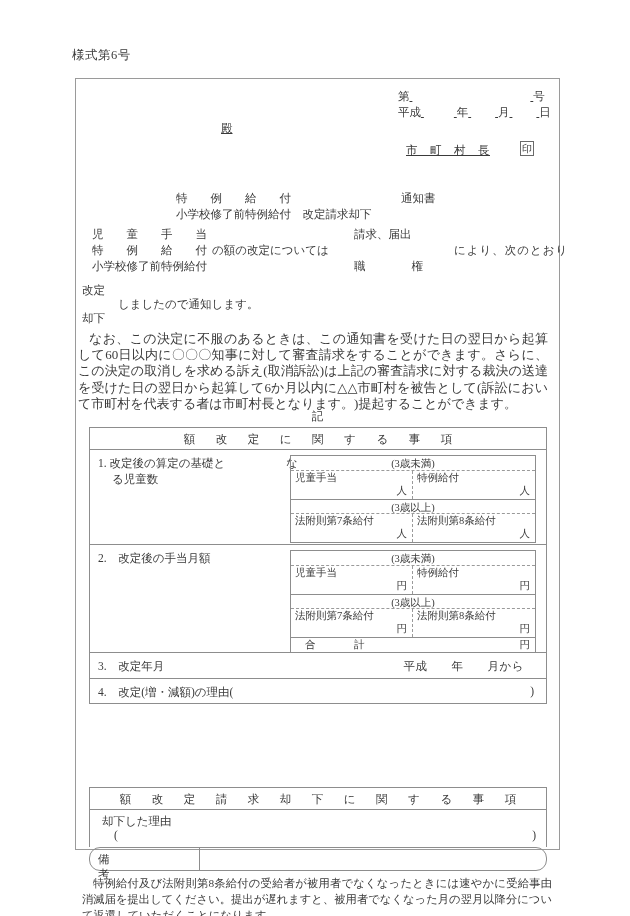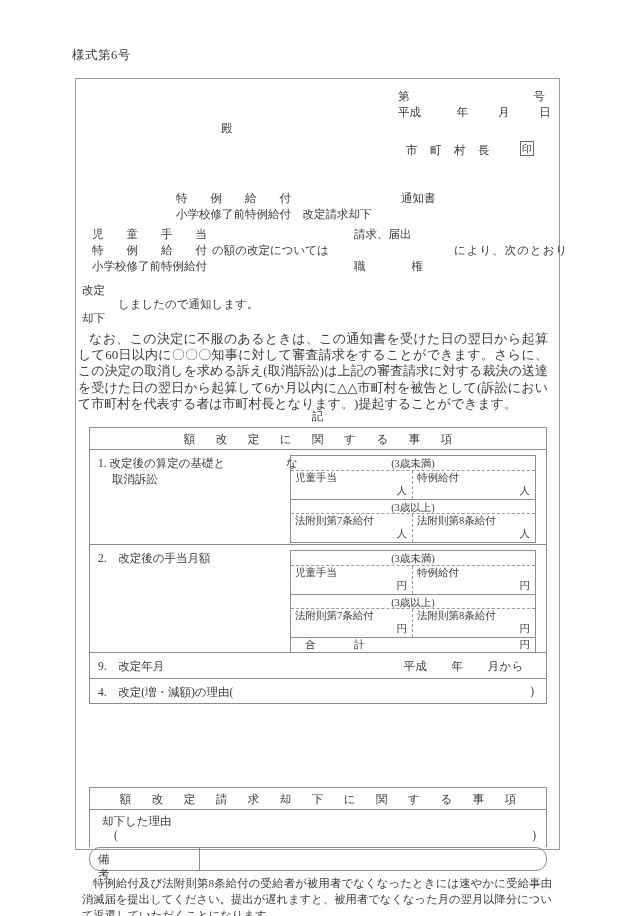--- a/index.html
+++ b/index.html
@@ -48,20 +48,21 @@
     width: 100%;
     height: 100%;
   }
 
   
   .t {
     position: absolute;
     font-size: 11.5px;
     line-height: 1.25;
     white-space: nowrap;
+    text-decoration: underline;
   }
 
   
   .hdr-no { left: 322px; top: 10px; }
   .hdr-date { left: 322px; top: 26px; }
   .hdr-no span, .hdr-date span { display: inline-block; }
 
   .dono { left: 145px; top: 42px; }
 
   .mayor { left: 330px; top: 64px; letter-spacing: 0.5px; }
@@ -402,21 +403,21 @@
 
       <div class="ki">記</div>
 
       <div class="tbl tbl-main">
 
         <div class="row sect-head">額　改　定　に　関　す　る　事　項</div>
 
         <div class="row item-body item1">
           <div class="lbl lbl-1a">1. 改定後の算定の基礎と</div>
           <div class="lbl lbl-1na">な</div>
-          <div class="lbl lbl-1b">取消訴訟</div>
+          <div class="lbl lbl-1b">る児童数</div>
 
           <div class="sub-tbl">
             <div class="sub-band">(3歳未満)</div>
             <div class="sub-pair">
               <div class="sub-cell left">
                 <span class="nm">児童手当</span>
                 <span class="un">人</span>
               </div>
               <div class="sub-cell">
                 <span class="nm">特例給付</span>
@@ -464,21 +465,21 @@
               </div>
             </div>
             <div class="sub-total">
               <span class="tl-label">合　計</span>
               <span class="tl-unit">円</span>
             </div>
           </div>
         </div>
 
         <div class="row item-body item3">
-          <div class="lbl lbl-3">9.　改定年月</div>
+          <div class="lbl lbl-3">3.　改定年月</div>
           <div class="lbl lbl-3r">平成　　年　　月から</div>
         </div>
 
         <div class="row item-body item4">
           <div class="lbl lbl-4">4.　改定(増・減額)の理由(</div>
           <div class="lbl lbl-4r">)</div>
         </div>
       </div>
 
       <div class="tbl tbl-second">

